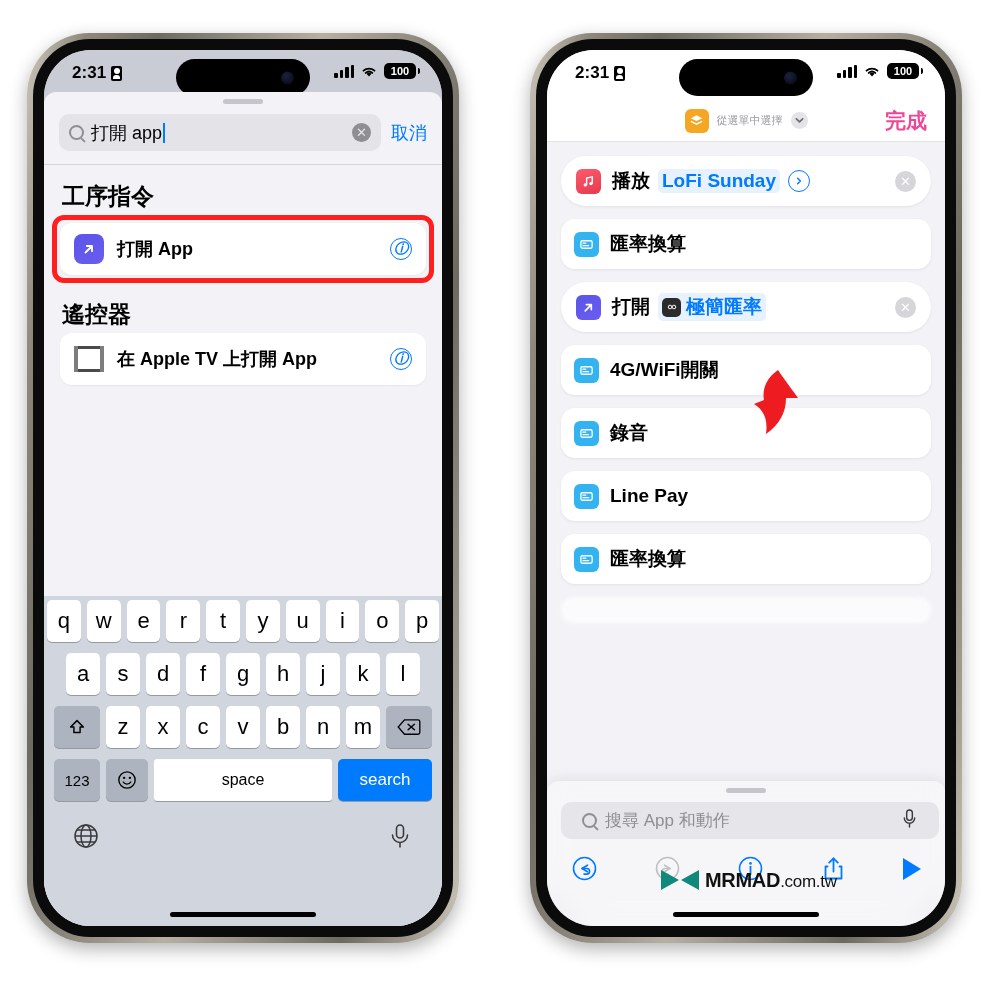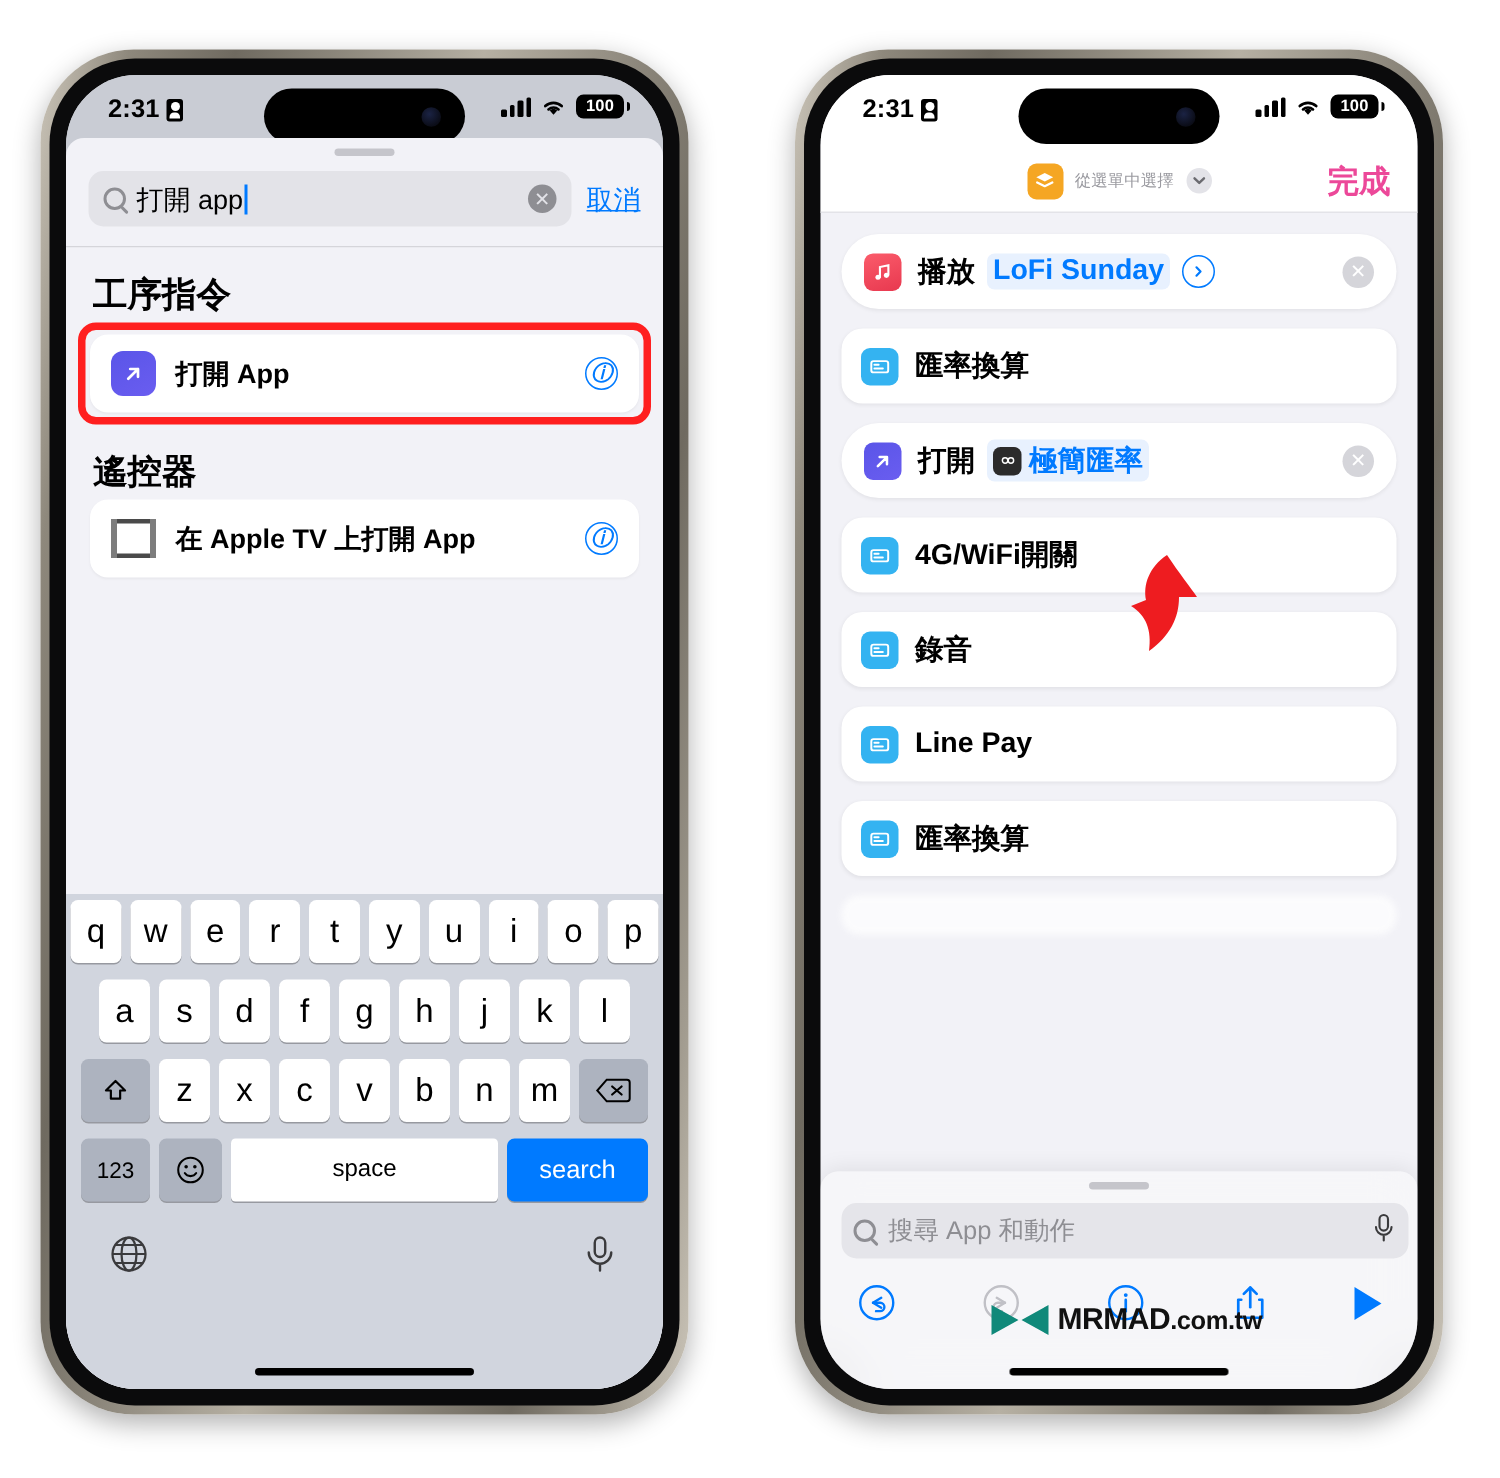--- a/index.html
+++ b/index.html
@@ -113,21 +113,21 @@
     width:6px; height:2px; background:#8e8e93; border-radius:2px;
     transform: rotate(45deg);
   }
   .searchtext { font-size:18px; color:#000; display:flex; align-items:center; }
   .caret { display:inline-block; width:2px; height:20px; background:#007aff; margin-left:1px; }
   .clearbtn {
     margin-left:auto; width:19px; height:19px; border-radius:50%;
     background:#8e8e93; color:#e3e3e8; font-size:13px; line-height:19px;
     text-align:center; font-weight:600; flex:none;
   }
-  .cancel { font-size:18px; color:#007aff; white-space:nowrap;text-decoration:underline; }
+  .cancel { font-size:18px; color:#007aff; white-space:nowrap; }
   .divider { height:1px; background:#d5d5da; }
 
   .results { background:#f2f2f7; padding: 0 0 0 0; }
   .sec-title {
     font-size:23px; font-weight:700; color:#000;
     padding: 16px 18px 3px 18px;
   }
   .rescard {
     margin: 0 16px; background:#fff; border-radius:12px;
     display:flex; align-items:center; gap:13px;
@@ -276,42 +276,42 @@
   .botpanel {
     position:absolute; left:0; right:0; bottom:0; height:145px;
     background: rgba(246,246,249,.93);
     backdrop-filter: blur(14px);
     border-radius: 12px 12px 0 0;
     box-shadow: 0 -2px 14px rgba(0,0,0,.08);
   }
   .botgrab { width:40px; height:5px; border-radius:3px; background:#c5c5cb; margin:7px auto 0; }
   .botsearch {
     margin: 9px 6px 0 14px; height:37px; border-radius:10px; background:#e5e5ea;
-    display:flex; align-items:center; gap:8px; padding: 0 8px;
+    display:flex; align-items:center; gap:8px; padding: 0 21px;
   }
   .botsearch .ph { font-size:17px; color:#8e8e93; }
   .mic2 { margin-left:auto; }
   .mic2 svg { width:17px; height:21px; }
   .toolbar {
     display:flex; align-items:center; justify-content:space-between;
     padding: 16px 24px 0 24px; position:relative;
   }
   .tb { width:27px; height:27px; }
   .tb svg{ width:27px; height:27px; }
   .playtri {
     width:0; height:0; border-left:18px solid #007aff;
     border-top:11px solid transparent; border-bottom:11px solid transparent;
   }
   .watermark {
     position:absolute; left:112px; top:28px;
     display:flex; align-items:center; gap:4px; z-index:30;
   }
   .wm-logo svg { width:42px; height:26px; display:block; }
   .wm-text { font-size:20px; font-weight:700; color:#111; letter-spacing:-.3px; }
-  .wm-text .tld { font-weight:700; font-size:17px; }
+  .wm-text .tld { font-weight:400; font-size:17px; }
 </style>
 </head>
 <body>
 
 <div class="stage">
 
   <div class="phone left">
     <div class="bezel">
       <div class="screen">
 

